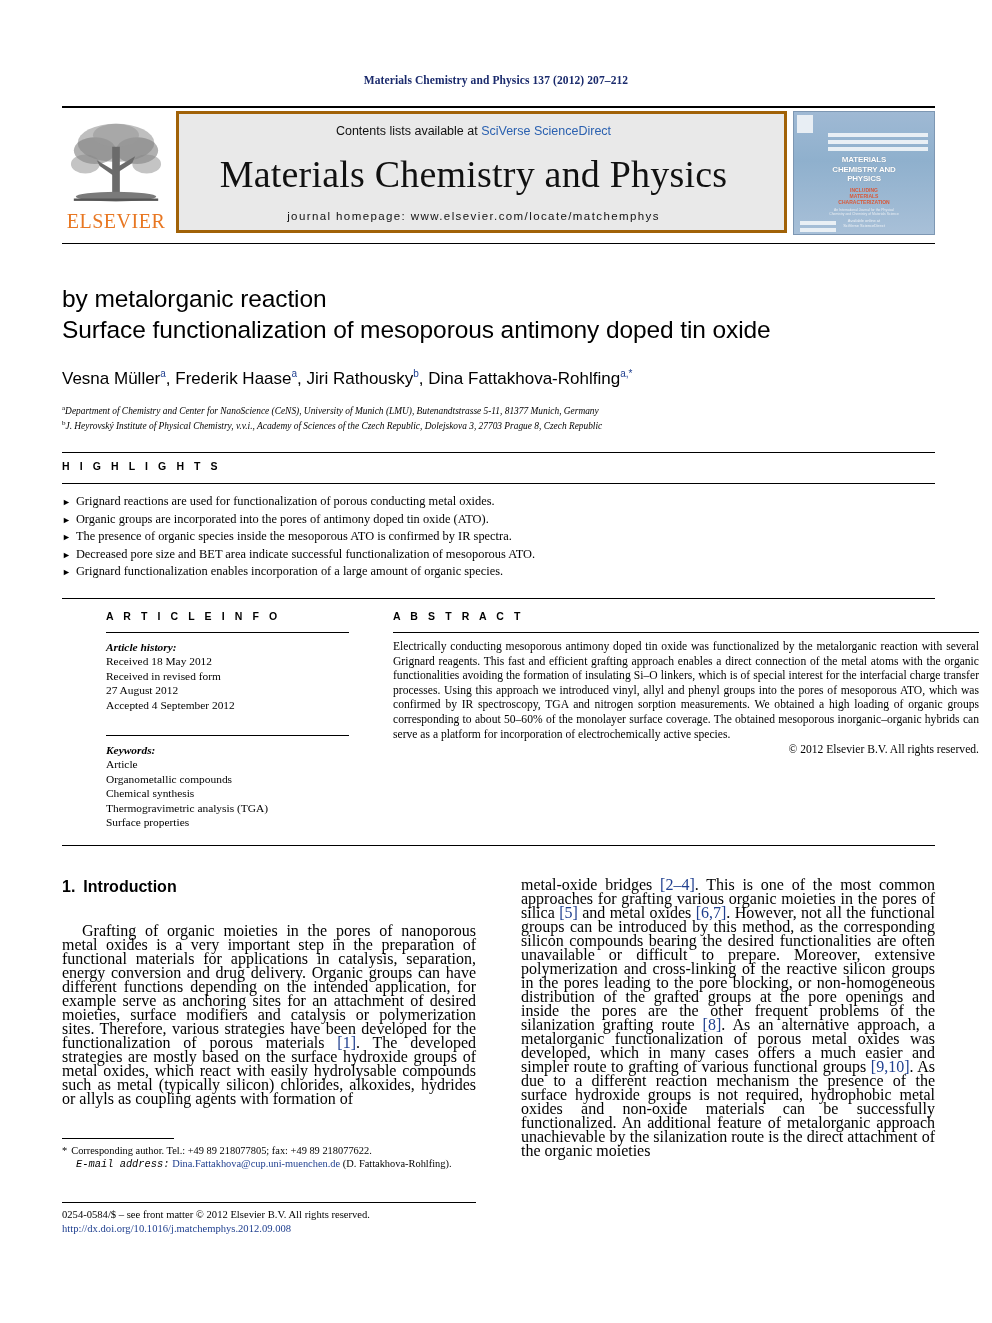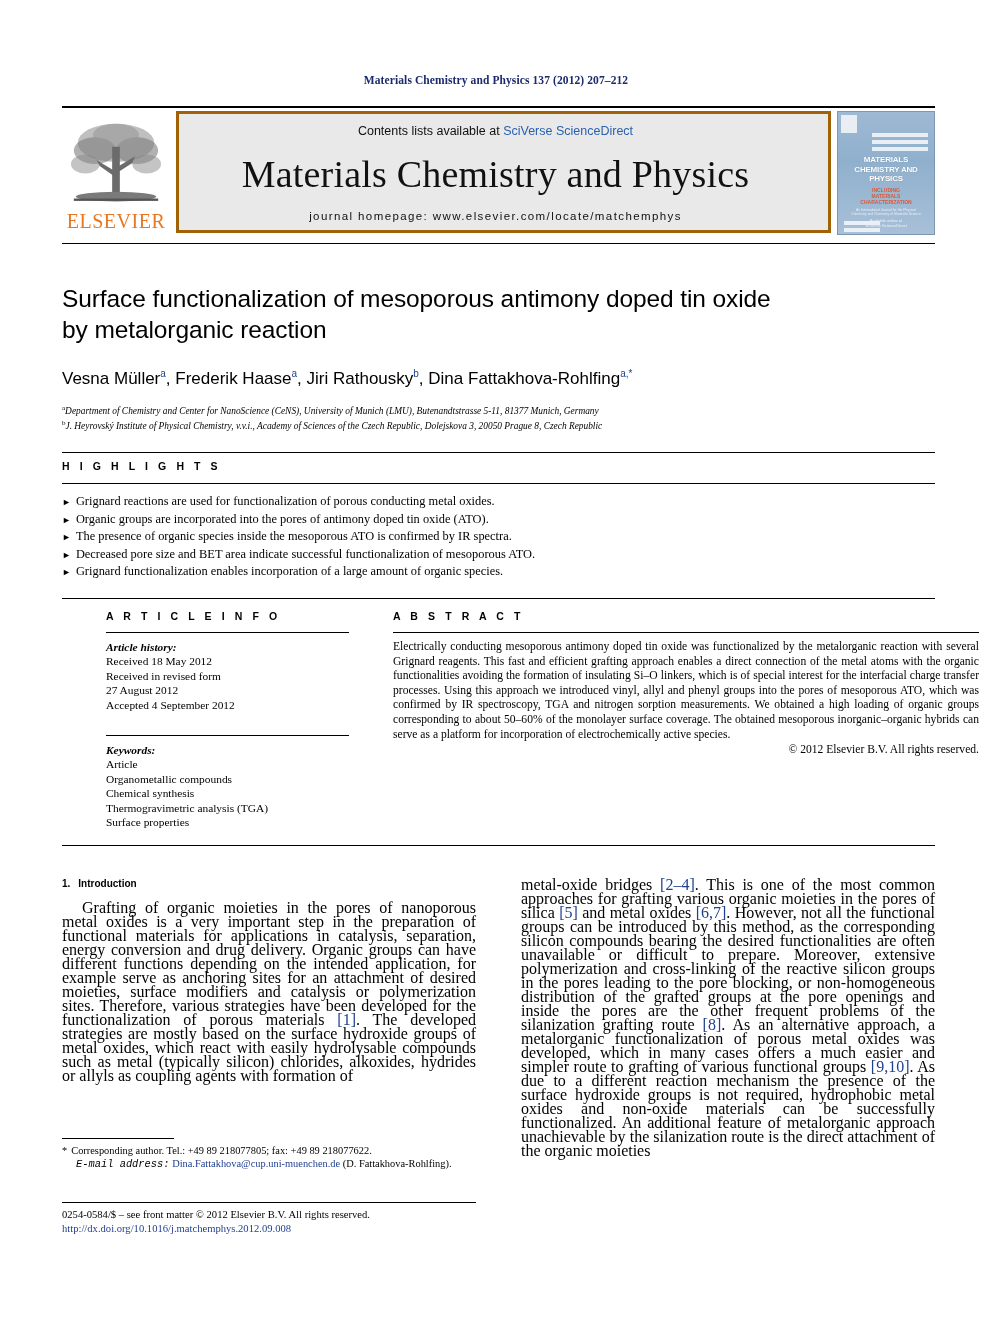--- a/index.html
+++ b/index.html
@@ -108,20 +108,21 @@
     letter-spacing: 1.4px;
   }
   .cover-thumb {
     flex: 0 0 96px;
     width: 96px;
     height: 122px;
     position: relative;
     background: linear-gradient(180deg,#9fb9d4 0%, #8fb0cd 40%, #a8c0d8 100%);
     border: 1px solid #7d97b3;
     overflow: hidden;
+    padding-left: 44px;
   }
   .cover-inner {
     position: absolute;
     inset: 5px 6px 6px 6px;
   }
   .cov-bar {
     height: 4px;
     background: #f2f5f8;
     margin-bottom: 3px;
     opacity: .9;
@@ -309,23 +310,23 @@
     width: 873px;
     display: flex;
     justify-content: space-between;
   }
   .col {
     width: 414px;
     flex: 0 0 414px;
   }
   .body-head {
     font-family: "Liberation Sans", sans-serif;
-    font-size: 10px;
+    font-size: 16px;
     font-weight: bold;
-    margin-bottom: 12px;
+    margin-bottom: 28px;
   }
   .body-head .num {
     margin-right: 8px;
   }
   .para {
     font-size: 16px;
     line-height: 14px;
     text-align: justify;
     text-indent: 20px;
     color: #000;
@@ -456,27 +457,27 @@
         </div>
       </div>
 
     </div>
   </div>
 
   <div class="title-rule" style="top:243px"></div>
 
   <div class="title-block">
     <div class="paper-title">
+      <div>by metalorganic reaction</div>
       <div>Surface functionalization of mesoporous antimony doped tin oxide</div>
-      <div>by metalorganic reaction</div>
     </div>
     <div class="authors" id="authors"><span>Vesna Müller</span><sup>a</sup>, <span>Frederik Haase</span><sup>a</sup>, <span>Jiri Rathousky</span><sup>b</sup>, <span>Dina Fattakhova-Rohlfing</span><sup>a,*</sup></div>
     <div class="affiliations" id="affiliations">
         <div><sup>a</sup><span>Department of Chemistry and Center for NanoScience (CeNS), University of Munich (LMU), Butenandtstrasse 5-11, 81377 Munich, Germany</span></div>
-        <div><sup>b</sup><span>J. Heyrovský Institute of Physical Chemistry, v.v.i., Academy of Sciences of the Czech Republic, Dolejskova 3, 20050 Prague 8, Czech Republic</span></div>
+        <div><sup>b</sup><span>J. Heyrovský Institute of Physical Chemistry, v.v.i., Academy of Sciences of the Czech Republic, Dolejskova 3, 27703 Prague 8, Czech Republic</span></div>
       </div>
   </div>
 
   <div class="title-rule" style="top:452px"></div>
 
   <div class="highlights">
     <div class="section-head">H I G H L I G H T S</div>
     <div class="hl-rule"></div>
     <div id="highlight-items">
         <div class="hl-item">

